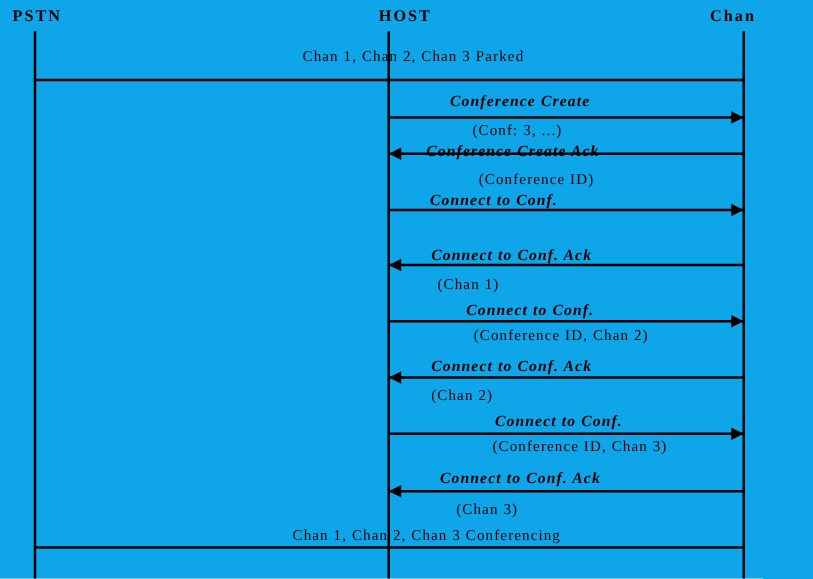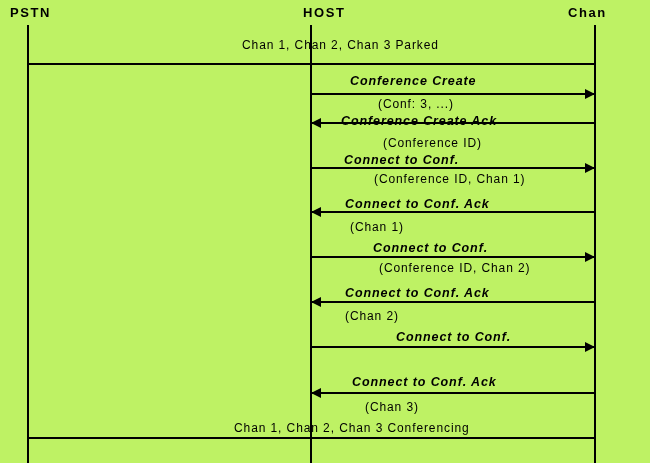--- a/index.html
+++ b/index.html
@@ -9,22 +9,23 @@
     background: #ffffff;
   }
   body {
     font-family: "Liberation Sans", sans-serif;
     color: #000000;
   }
   #diagram {
     position: relative;
     width: 650px;
     height: 463px;
-    background: #bef264;
+    background: #0ea5e9;
     overflow: hidden;
+    font-family: Liberation Serif, serif;
   }
 
   
   .actor-label {
     position: absolute;
     font-size: 13px;
     font-weight: bold;
     letter-spacing: 1.6px;
     white-space: nowrap;
     line-height: 14px;
@@ -102,42 +103,42 @@
     <div class="actor-label" style="left: 283px; top: 6px; color: rgb(0, 0, 0); margin-left: 20px;">HOST</div>
     <div class="lifeline" style="left: 310px; top: 25px; height: 438px; background: rgb(0, 0, 0);"></div>
     <div class="actor-label" style="left: 568px; top: 6px; color: rgb(0, 0, 0);">Chan</div>
     <div class="lifeline" style="left: 594px; top: 25px; height: 438px; background: rgb(0, 0, 0);"></div>
     <div class="hrule" style="left: 28px; top: 63px; width: 567px; background: rgb(0, 0, 0);"></div>
     <div class="hrule" style="left: 28px; top: 437px; width: 567px; background: rgb(0, 0, 0);"></div>
     <div class="state-note" style="left: 194px; top: 38px; color: rgb(0, 0, 0);">Chan 1, Chan 2, Chan 3 Parked</div>
     <div class="state-note" style="left: 186px; top: 421px; color: rgb(0, 0, 0);">Chan 1, Chan 2, Chan 3 Conferencing</div>
     <div class="arrow-shaft" style="left: 311px; top: 93px; width: 284px; background: rgb(0, 0, 0);"></div>
     <div class="arrow-head right" style="left: 585px; top: 89px; border-left-color: rgb(0, 0, 0);"></div>
-    <div class="msg-label" style="left: 350px; top: 74px; color: rgb(0, 0, 0);">Conference Create</div>
+    <div class="msg-label" style="left: 360px; top: 74px; color: rgb(0, 0, 0);">Conference Create</div>
     <div class="msg-param" style="left: 378px; top: 97px; color: rgb(0, 0, 0);">(Conf: 3, ...)</div>
     <div class="arrow-shaft" style="left: 311px; top: 122px; width: 284px; background: rgb(0, 0, 0);"></div>
     <div class="arrow-head left" style="left: 311px; top: 118px; border-right-color: rgb(0, 0, 0);"></div>
     <div class="msg-label" style="left: 341px; top: 114px; color: rgb(0, 0, 0);">Conference Create Ack</div>
     <div class="msg-param" style="left: 383px; top: 136px; color: rgb(0, 0, 0);">(Conference ID)</div>
     <div class="arrow-shaft" style="left: 311px; top: 167px; width: 284px; background: rgb(0, 0, 0);"></div>
     <div class="arrow-head right" style="left: 585px; top: 163px; border-left-color: rgb(0, 0, 0);"></div>
     <div class="msg-label" style="left: 344px; top: 153px; color: rgb(0, 0, 0);">Connect to Conf.</div>
-    <div class="msg-param" style="left: 374px; top: 172px; color: rgb(0, 0, 0);">(Conference ID, Chan 1)</div>
     <div class="arrow-shaft" style="left: 311px; top: 211px; width: 284px; background: rgb(0, 0, 0);"></div>
     <div class="arrow-head left" style="left: 311px; top: 207px; border-right-color: rgb(0, 0, 0);"></div>
     <div class="msg-label" style="left: 345px; top: 197px; color: rgb(0, 0, 0);">Connect to Conf. Ack</div>
     <div class="msg-param" style="left: 350px; top: 220px; color: rgb(0, 0, 0); text-align: center;">(Chan 1)</div>
     <div class="arrow-shaft" style="left: 311px; top: 256px; width: 284px; background: rgb(0, 0, 0);"></div>
     <div class="arrow-head right" style="left: 585px; top: 252px; border-left-color: rgb(0, 0, 0);"></div>
     <div class="msg-label" style="left: 373px; top: 241px; color: rgb(0, 0, 0);">Connect to Conf.</div>
     <div class="msg-param" style="left: 379px; top: 261px; color: rgb(0, 0, 0);">(Conference ID, Chan 2)</div>
     <div class="arrow-shaft" style="left: 311px; top: 301px; width: 284px; background: rgb(0, 0, 0);"></div>
     <div class="arrow-head left" style="left: 311px; top: 297px; border-right-color: rgb(0, 0, 0);"></div>
     <div class="msg-label" style="left: 345px; top: 286px; color: rgb(0, 0, 0);">Connect to Conf. Ack</div>
     <div class="msg-param" style="left: 345px; top: 309px; color: rgb(0, 0, 0);">(Chan 2)</div>
     <div class="arrow-shaft" style="left: 311px; top: 346px; width: 284px; background: rgb(0, 0, 0);"></div>
     <div class="arrow-head right" style="left: 585px; top: 342px; border-left-color: rgb(0, 0, 0);"></div>
     <div class="msg-label" style="left: 396px; top: 330px; color: rgb(0, 0, 0);">Connect to Conf.</div>
+    <div class="msg-param" style="left: 394px; top: 350px; color: rgb(0, 0, 0);">(Conference ID, Chan 3)</div>
     <div class="arrow-shaft" style="left: 311px; top: 392px; width: 284px; background: rgb(0, 0, 0);"></div>
     <div class="arrow-head left" style="left: 311px; top: 388px; border-right-color: rgb(0, 0, 0);"></div>
     <div class="msg-label" style="left: 352px; top: 375px; color: rgb(0, 0, 0);">Connect to Conf. Ack</div>
     <div class="msg-param" style="left: 365px; top: 400px; color: rgb(0, 0, 0);">(Chan 3)</div>
   </div>
 
 </body></html>

